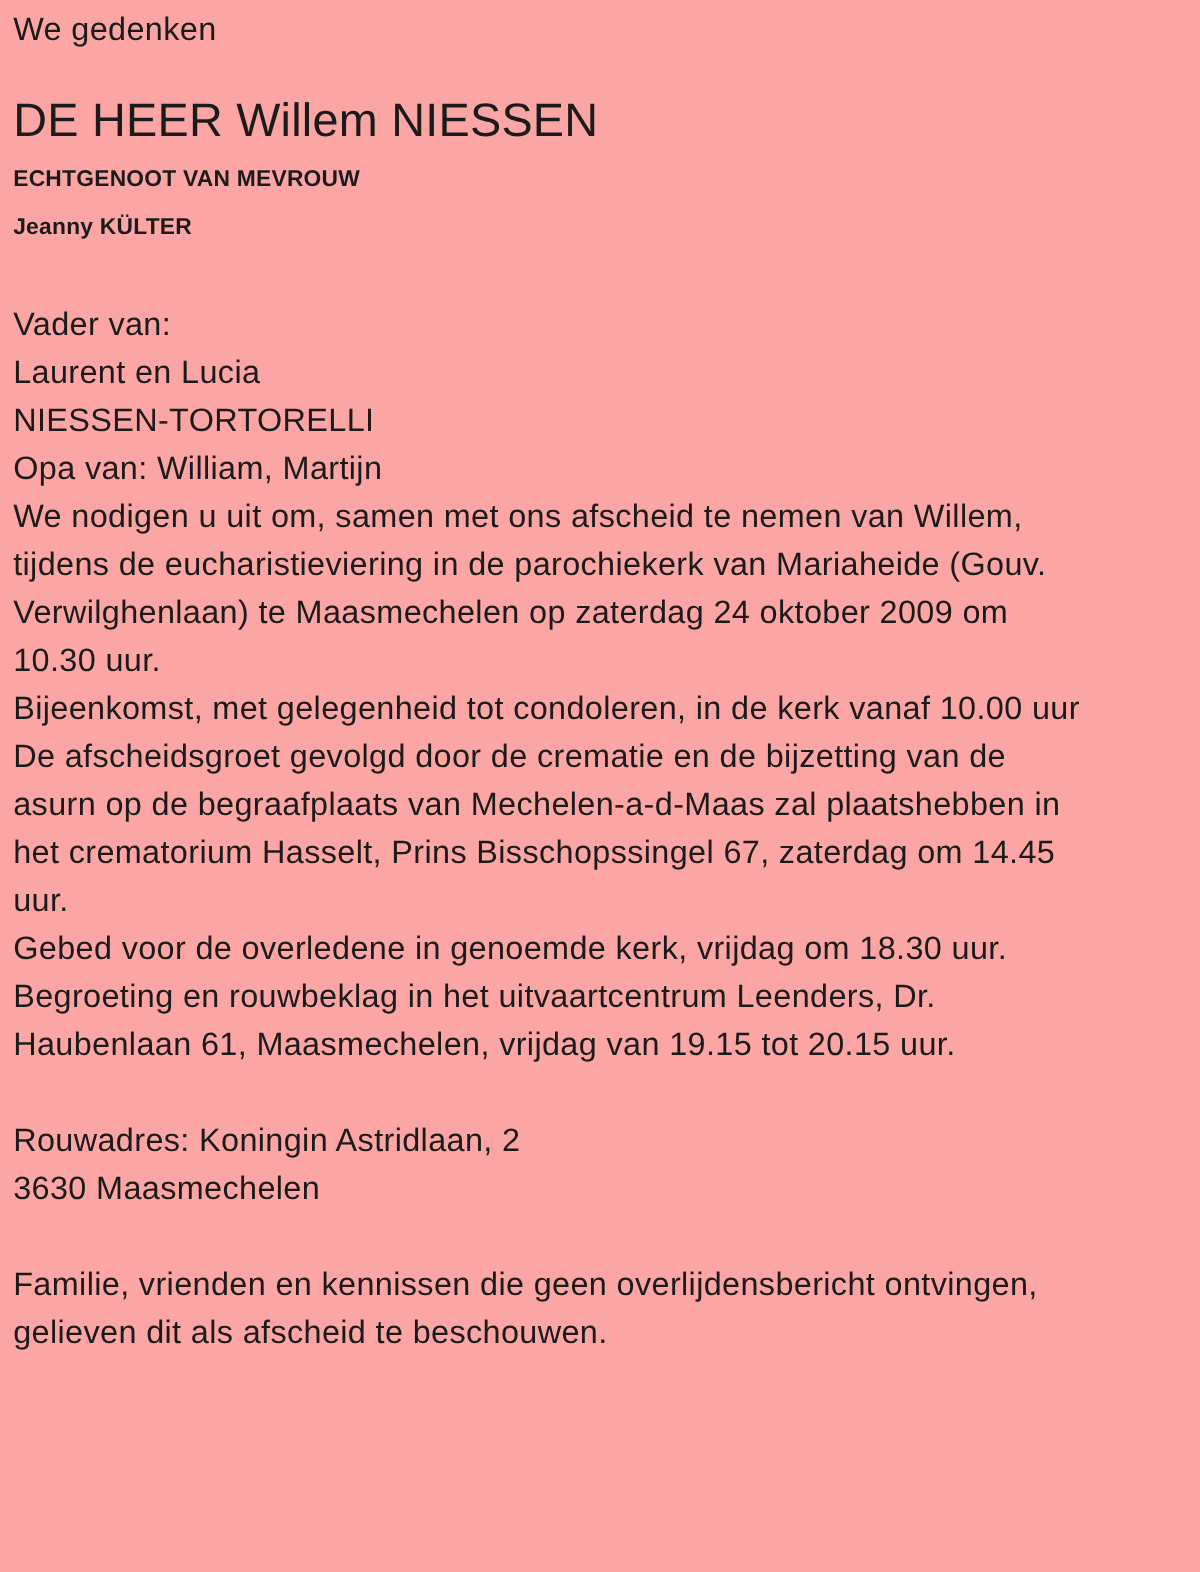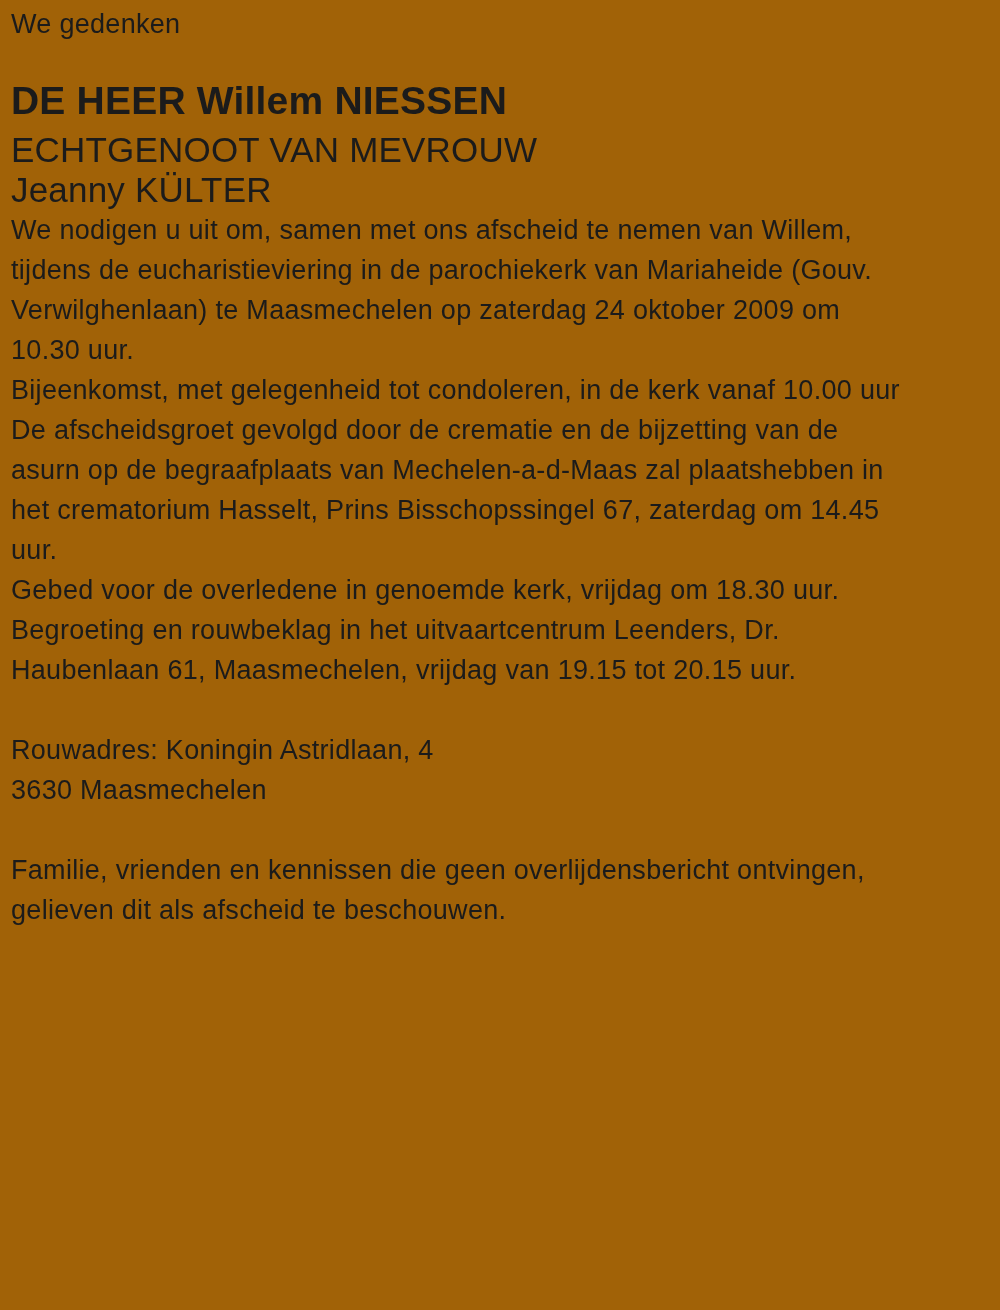--- a/index.html
+++ b/index.html
@@ -6,44 +6,44 @@
     margin: 0;
     padding: 0;
     background: #ffffff;
   }
   .page {
     position: relative;
     width: 1000px;
     height: 1310px;
     box-sizing: border-box;
     padding: 4px 8px 0 11px;
-    background: #a16207;
+    background: #fca5a5;
     color: #1b1b1b;
     font-family: "Liberation Sans", "DejaVu Sans", sans-serif;
     overflow: hidden;
   }
   .intro {
     margin: 0;
     font-size: 27px;
     line-height: 40px;
     letter-spacing: 0.3px;
     white-space: pre-line;
   }
   .name {
     margin: 34px 0 0 0;
     font-size: 39px;
-    font-weight: 700;
+    font-weight: 400;
     line-height: 46px;
     letter-spacing: 0.2px;
     white-space: pre-line;
   }
   .subtitle {
     margin: 6px 0 0 0;
-    font-size: 35px;
-    font-weight: 400;
+    font-size: 19px;
+    font-weight: 700;
     line-height: 40px;
     letter-spacing: 0.2px;
     white-space: pre-line;
   }
   .para {
     margin: 0;
     font-size: 27px;
     line-height: 40px;
     letter-spacing: 0.3px;
     white-space: pre-line;
@@ -61,33 +61,37 @@
 <main class="page">
 
   <p class="intro">We gedenken</p>
 
   <h1 class="name">DE HEER Willem NIESSEN</h1>
 
   <p class="subtitle">ECHTGENOOT VAN MEVROUW
 Jeanny KÜLTER</p>
 
 
+  <p class="para gap">Vader van:
+Laurent en Lucia
+NIESSEN-TORTORELLI
+Opa van: William, Martijn</p>
 
   <p class="para">We nodigen u uit om, samen met ons afscheid te nemen van Willem,
 tijdens de eucharistieviering in de parochiekerk van Mariaheide (Gouv.
 Verwilghenlaan) te Maasmechelen op zaterdag 24 oktober 2009 om
 10.30 uur.
 Bijeenkomst, met gelegenheid tot condoleren, in de kerk vanaf 10.00 uur
 De afscheidsgroet gevolgd door de crematie en de bijzetting van de
 asurn op de begraafplaats van Mechelen-a-d-Maas zal plaatshebben in
 het crematorium Hasselt, Prins Bisschopssingel 67, zaterdag om 14.45
 uur.
 Gebed voor de overledene in genoemde kerk, vrijdag om 18.30 uur.
 Begroeting en rouwbeklag in het uitvaartcentrum Leenders, Dr.
 Haubenlaan 61, Maasmechelen, vrijdag van 19.15 tot 20.15 uur.</p>
 
-  <p class="para gap">Rouwadres: Koningin Astridlaan, 4
+  <p class="para gap">Rouwadres: Koningin Astridlaan, 2
 3630 Maasmechelen</p>
 
   <p class="para gap">Familie, vrienden en kennissen die geen overlijdensbericht ontvingen,
 gelieven dit als afscheid te beschouwen.</p>
 
 </main>
 
 </body></html>

